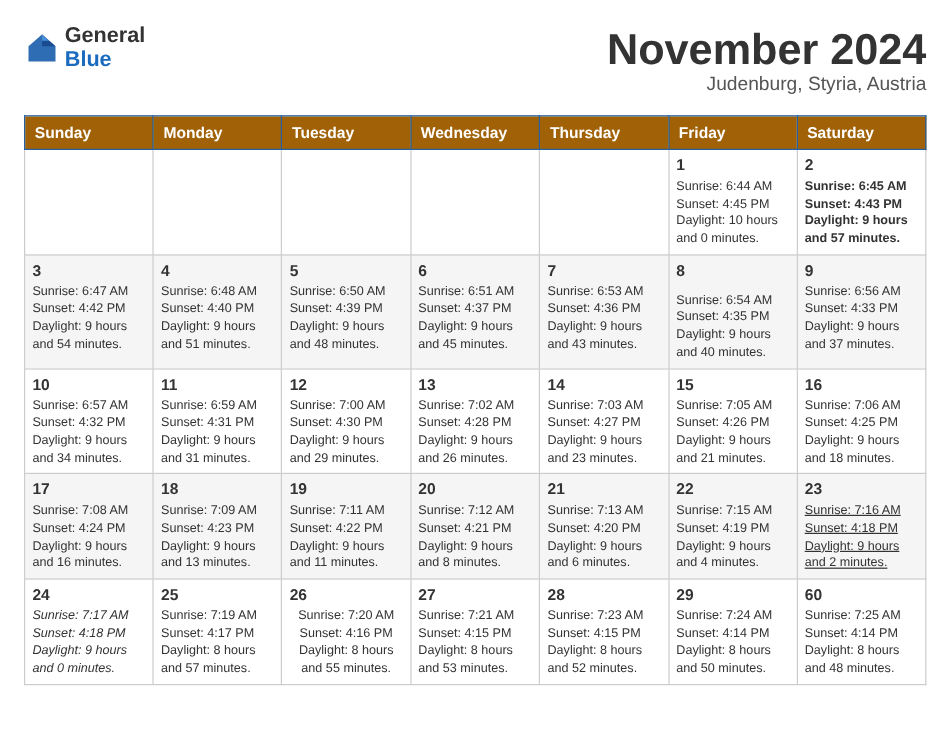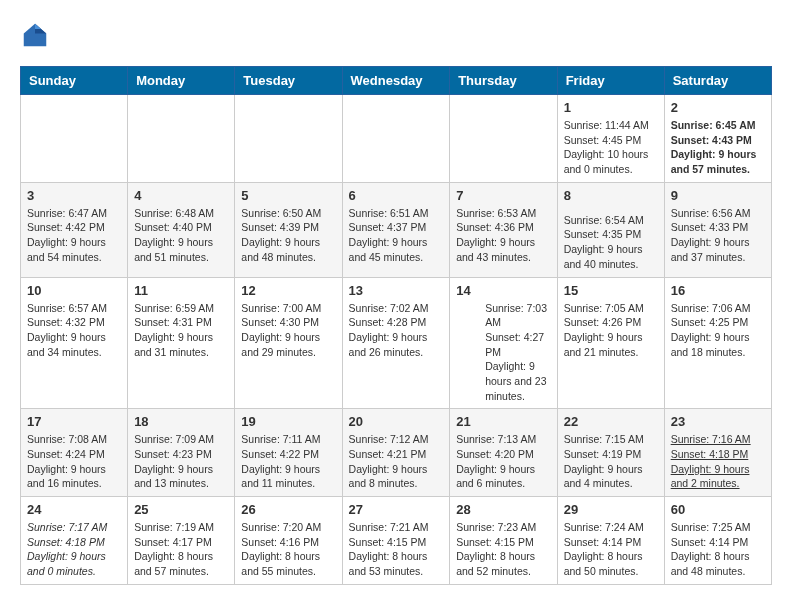--- a/index.html
+++ b/index.html
@@ -43,21 +43,21 @@
     .subtitle {
       font-size: 16px;
       color: #555;
     }
     .calendar {
       width: 100%;
       border-collapse: collapse;
       border: 1px solid #ccc;
     }
     .calendar th {
-      background-color: #0369a1;
+      background-color: #a16207;
       color: #fff;
       font-size: 13px;
       font-weight: bold;
       padding: 6px 8px;
       text-align: left;
       border: 1px solid #2560a0;
     }
     .calendar td {
       vertical-align: top;
       padding: 5px 6px;
@@ -88,20 +88,28 @@
 </head>
 <body>
 
 <div class="header-area">
   <div class="logo">
     <svg class="logo-icon" viewBox="0 0 40 40">
       <polygon points="20,5 35,18 35,35 5,35 5,18" fill="#2e6db4"></polygon>
       <polygon points="20,5 35,18 20,18" fill="#1a4d8f"></polygon>
       <polygon points="20,5 28,12 20,12" fill="#4a90d9"></polygon>
     </svg>
+    <div class="logo-text">
+      <span class="logo-general">General</span><br>
+      <span class="logo-blue">Blue</span>
+    </div>
+  </div>
+  <div class="title-area">
+    <div class="month-title">November 2024</div>
+    <div class="subtitle">Judenburg, Styria, Austria</div>
   </div>
 </div>
 
 <table class="calendar">
   <thead>
     <tr>
     <th>Sunday</th>
         <th>Monday</th>
         <th>Tuesday</th>
         <th>Wednesday</th>
@@ -112,21 +120,21 @@
   </thead>
   <tbody id="calendar-body">
   <tr>
         <td class="empty-cell"></td>
         <td class="empty-cell"></td>
         <td class="empty-cell"></td>
         <td class="empty-cell"></td>
         <td class="empty-cell"></td>
         <td>
           <div class="day-number">1</div>
-          <div class="day-info" style="white-space: pre-line;">Sunrise: 11:44 AM
+          <div class="day-info" style="white-space: pre-line;">Sunrise: 6:44 AM
 Sunset: 4:45 PM
 Daylight: 10 hours and 0 minutes.</div>
         </td>
         <td>
           <div class="day-number">2</div>
           <div class="day-info" style="white-space: pre-line; font-weight: bold;">Sunrise: 6:45 AM
 Sunset: 4:43 PM
 Daylight: 9 hours and 57 minutes.</div>
         </td>
       </tr>
@@ -194,21 +202,21 @@
 Daylight: 9 hours and 29 minutes.</div>
         </td>
         <td>
           <div class="day-number">13</div>
           <div class="day-info" style="white-space: pre-line;">Sunrise: 7:02 AM
 Sunset: 4:28 PM
 Daylight: 9 hours and 26 minutes.</div>
         </td>
         <td>
           <div class="day-number">14</div>
-          <div class="day-info" style="white-space: pre-line; margin-left: 29px;">Sunrise: 7:03 AM
+          <div class="day-info" style="white-space: pre-line;">Sunrise: 7:03 AM
 Sunset: 4:27 PM
 Daylight: 9 hours and 23 minutes.</div>
         </td>
         <td>
           <div class="day-number">15</div>
           <div class="day-info" style="white-space: pre-line;">Sunrise: 7:05 AM
 Sunset: 4:26 PM
 Daylight: 9 hours and 21 minutes.</div>
         </td>
         <td>
@@ -270,21 +278,21 @@
 Daylight: 9 hours and 0 minutes.</div>
         </td>
         <td>
           <div class="day-number">25</div>
           <div class="day-info" style="white-space: pre-line;">Sunrise: 7:19 AM
 Sunset: 4:17 PM
 Daylight: 8 hours and 57 minutes.</div>
         </td>
         <td>
           <div class="day-number">26</div>
-          <div class="day-info" style="white-space: pre-line;">Sunrise: 7:20 AM
+          <div class="day-info" style="white-space: pre-line; text-align: center;">Sunrise: 7:20 AM
 Sunset: 4:16 PM
 Daylight: 8 hours and 55 minutes.</div>
         </td>
         <td>
           <div class="day-number">27</div>
           <div class="day-info" style="white-space: pre-line;">Sunrise: 7:21 AM
 Sunset: 4:15 PM
 Daylight: 8 hours and 53 minutes.</div>
         </td>
         <td>

